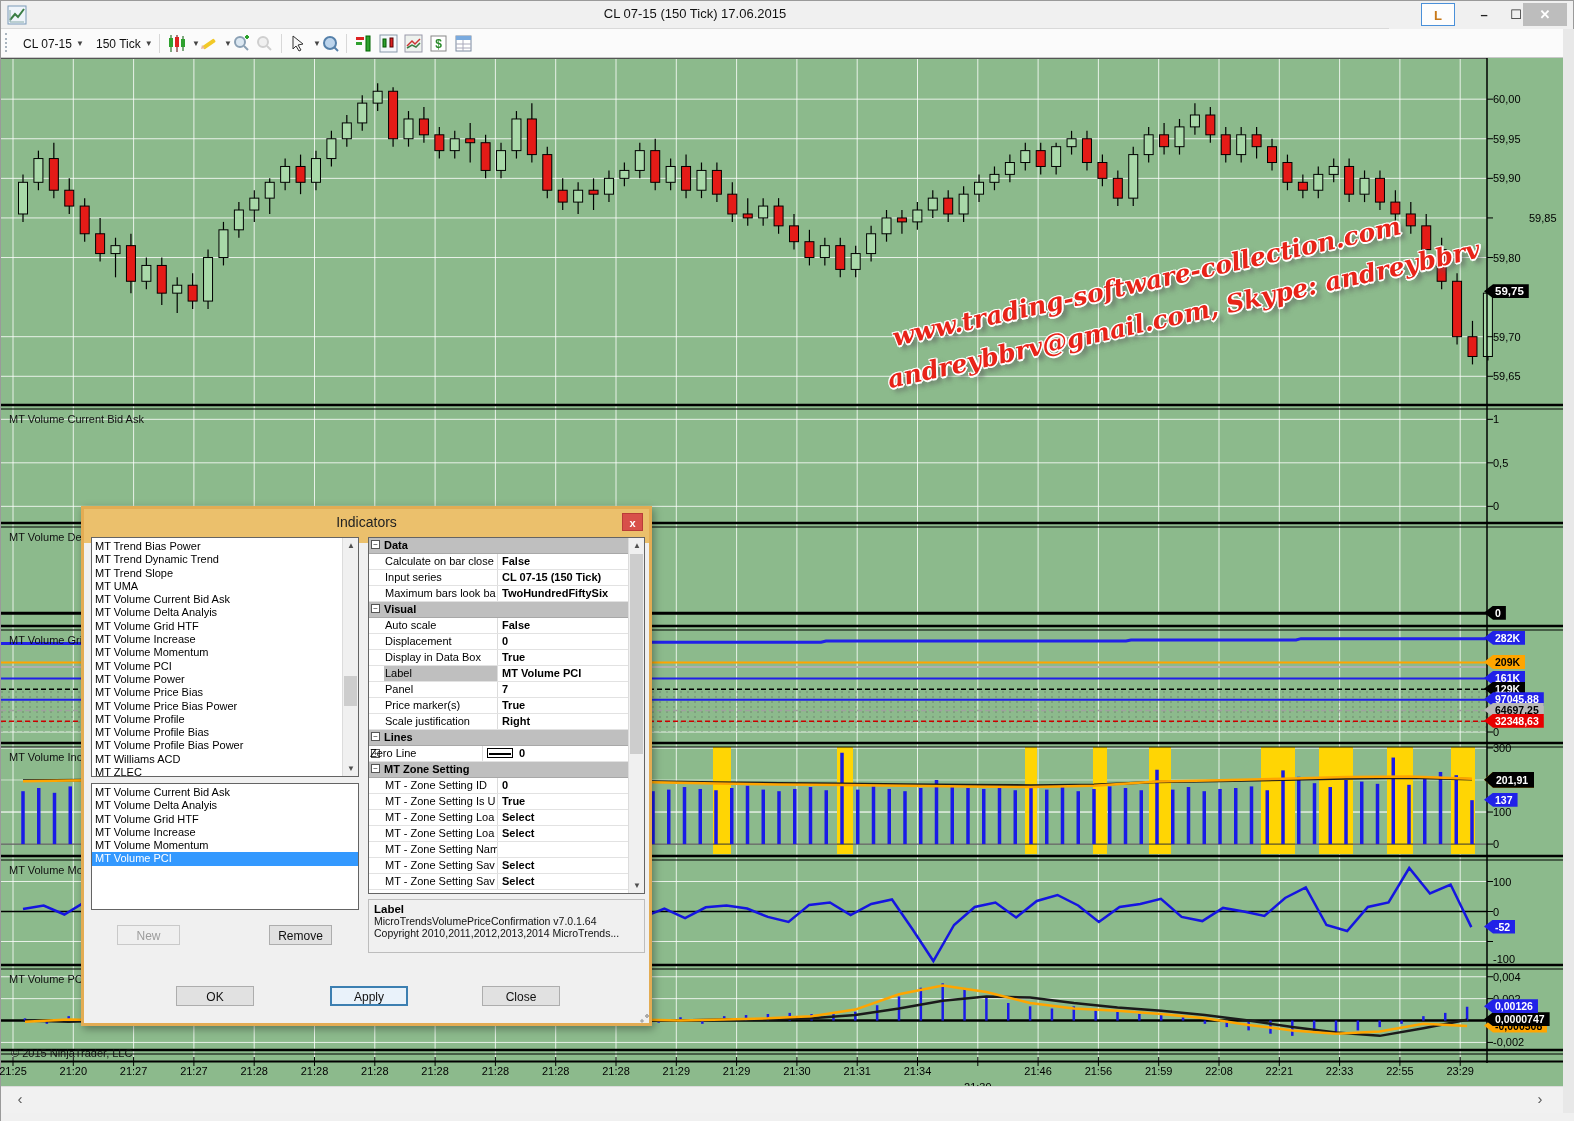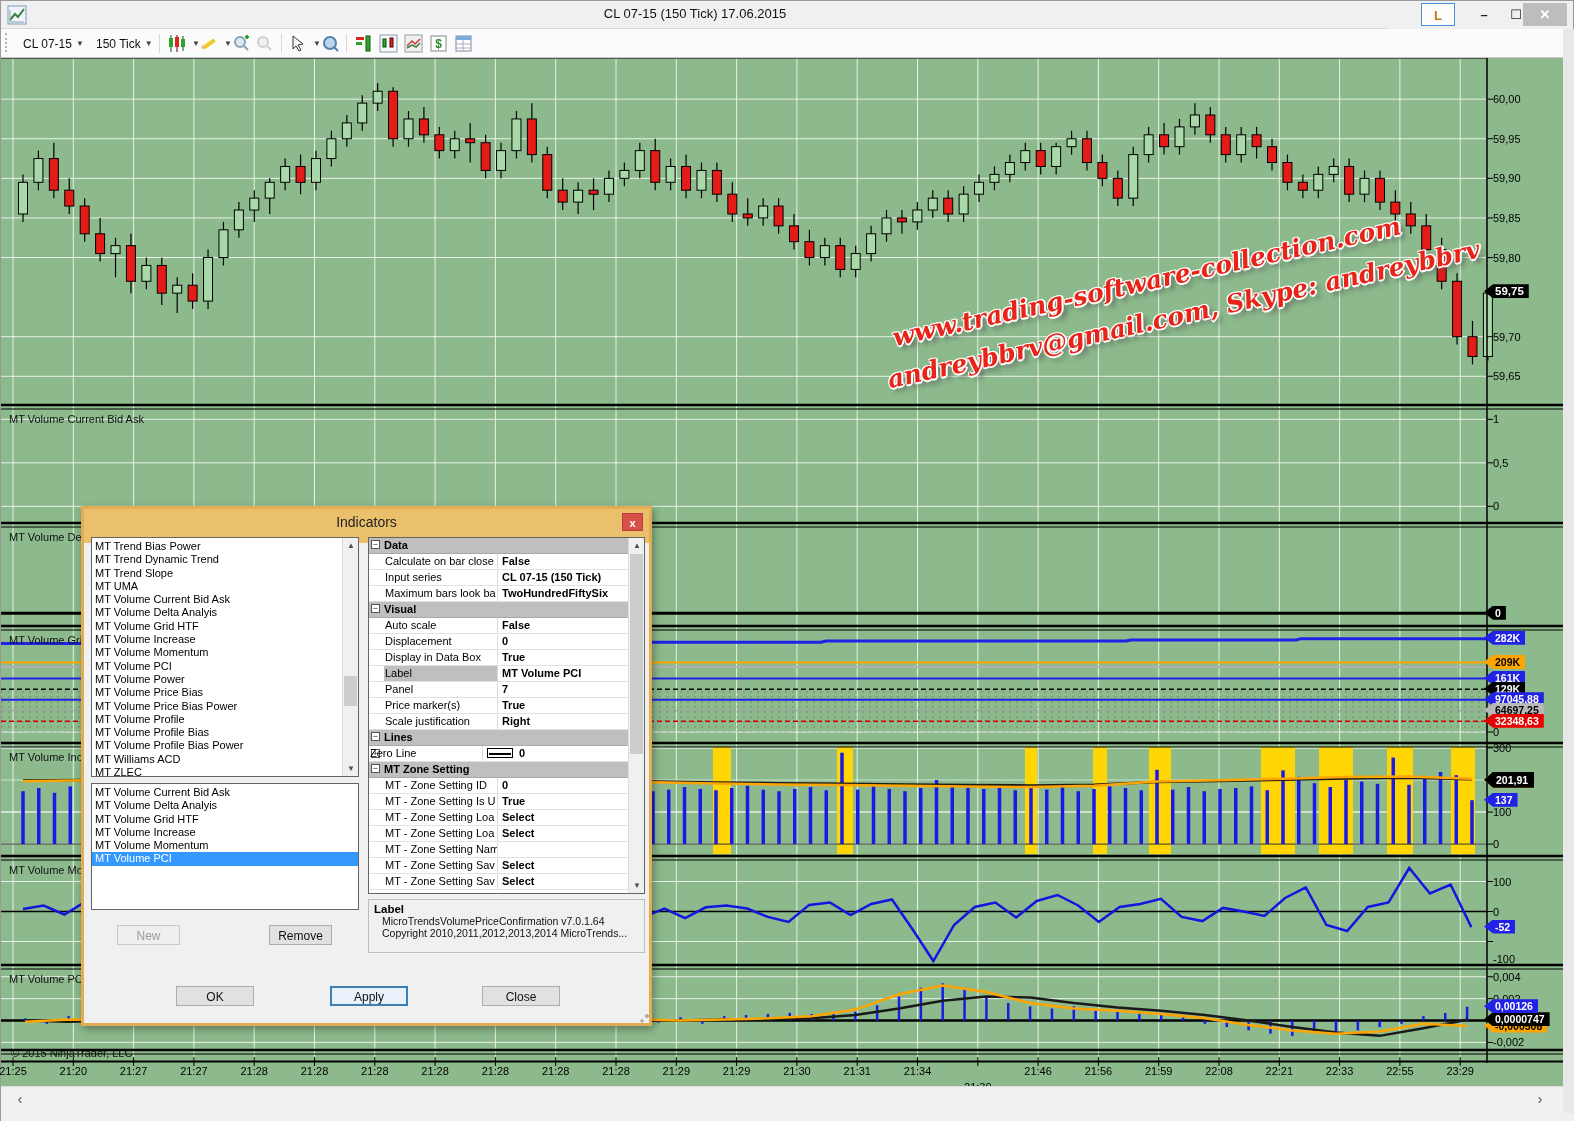--- a/index.html
+++ b/index.html
@@ -64,21 +64,21 @@
   .prow .gut { width:15px; border-right:0; }
   .prow .lab { width:114px; padding:1px 2px 0 1px; color:#000; white-space:nowrap; overflow:hidden; border-right:1px solid #dcdcdc; }
   .prow .val { flex:1; padding:1px 2px 0 4px; font-weight:bold; color:#000; white-space:nowrap; overflow:hidden; }
   .prow.section { background:#bfbfbf; border-bottom:1px solid #a8a8a8; font-weight:bold; }
   .prow.section .lab { border-right:0; width:auto; }
   .expander { display:inline-block; width:9px; height:9px; border:1px solid #555; background:#fff; font-size:8px; line-height:7px; text-align:center; margin:2px 3px 0 2px; color:#222; font-weight:normal; }
   .line-swatch { display:inline-block; width:26px; height:10px; border:1px solid #000; background:#fff; vertical-align:-1px; position:relative; margin-right:6px; }
   .line-swatch:after { content:""; position:absolute; left:1px; right:1px; top:4px; height:2px; background:#000; }
   .desc-box { position:absolute; left:284px; top:390px; width:277px; height:54px; background:#f0f0f0; border:1px solid #bdbdbd; padding:3px 5px; }
   .desc-title { font-size:11.5px; font-weight:bold; color:#000; }
-  .desc-line { font-size:10.5px; color:#111; white-space:nowrap; overflow:hidden;margin-left:8px; }
+  .desc-line { font-size:10.5px; color:#111; white-space:nowrap; overflow:hidden; }
   .grip-dots { position:absolute; right:2px; bottom:2px; width:10px; height:10px; border-right:3px dotted #9a9a9a; border-bottom:0; transform:rotate(45deg); opacity:.8; }
 </style>
 </head>
 <body>
 
 <div class="window">
 
   <div class="titlebar">
     <svg class="app-icon" viewBox="0 0 20 20">
       <rect x="1" y="1" width="18" height="18" fill="#eef4fa" stroke="#7a9ab8"></rect>
@@ -665,21 +665,21 @@
       <line x1="1486" y1="910.5" x2="1492" y2="910.5" stroke="#000" stroke-width="1"></line>
       <line x1="1486" y1="940.5" x2="1492" y2="940.5" stroke="#000" stroke-width="1"></line>
       <line x1="1486" y1="975.7567567567568" x2="1492" y2="975.7567567567568" stroke="#000" stroke-width="1"></line>
       <line x1="1486" y1="997.6486486486486" x2="1492" y2="997.6486486486486" stroke="#000" stroke-width="1"></line>
       <line x1="1486" y1="1041.4324324324325" x2="1492" y2="1041.4324324324325" stroke="#000" stroke-width="1"></line>
     </svg>
   <div class="overlay" id="chart-overlay">
       <div class="tick-label" style="top: 92.1716px;">60,00</div>
       <div class="tick-label" style="top: 131.76px;">59,95</div>
       <div class="tick-label" style="top: 171.348px;">59,90</div>
-      <div class="tick-label" style="top: 210.936px;">59,85</div>
+      <div class="tick-label" style="top: 210.936px; margin-left: 36px;">59,85</div>
       <div class="tick-label" style="top: 250.524px;">59,80</div>
       <div class="tick-label" style="top: 329.7px;">59,70</div>
       <div class="tick-label" style="top: 369.288px;">59,65</div>
       <div class="marker" style="top: 283.153px; background: rgb(0, 0, 0); color: rgb(255, 255, 255); font-size: 11.5px;">59,75</div>
       <div class="panel-label" style="left: 8px; top: 412px;">MT Volume Current Bid Ask</div>
       <div class="tick-label" style="top: 412.313px;">1</div>
       <div class="tick-label" style="top: 455.824px;">0,5</div>
       <div class="tick-label" style="top: 499.336px;">0</div>
       <div class="panel-label" style="left: 8px; top: 530px;">MT Volume Delta Analyis</div>
       <div class="marker" style="top: 604.853px; background: rgb(0, 0, 0); color: rgb(255, 255, 255);">0</div>

